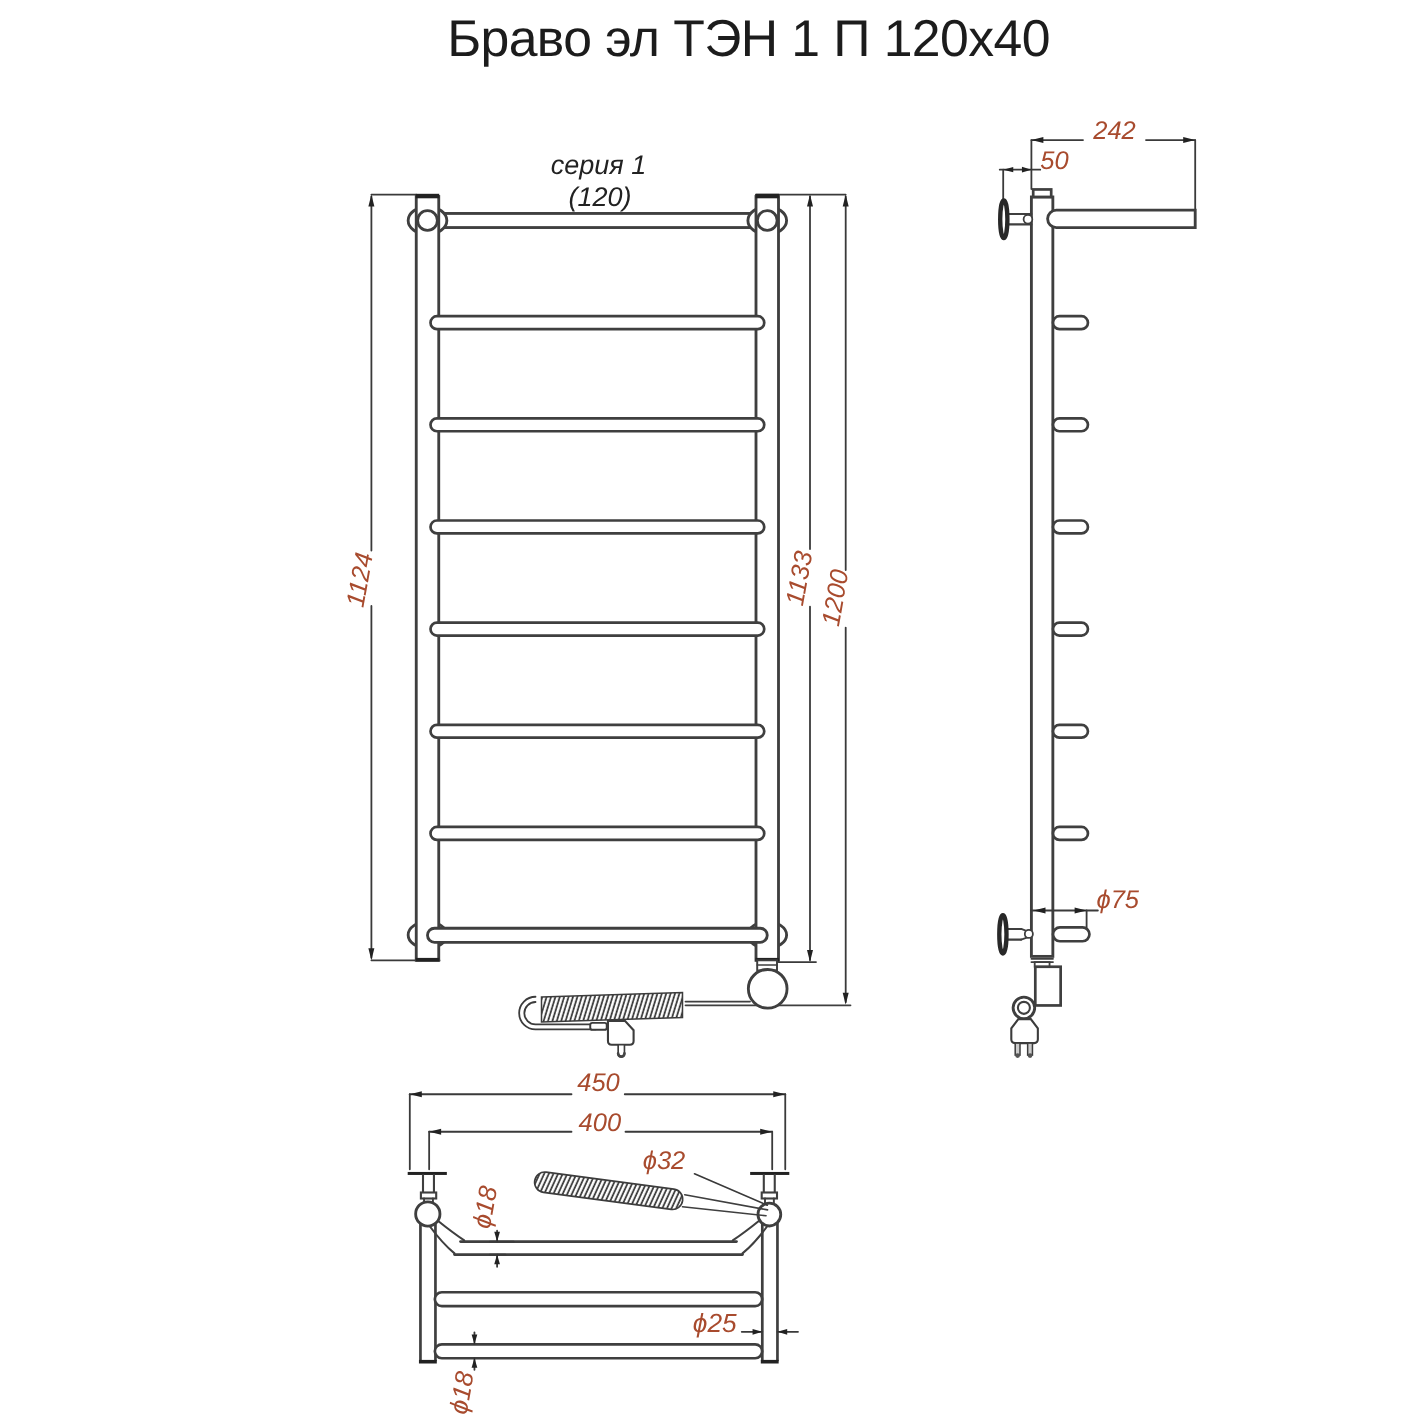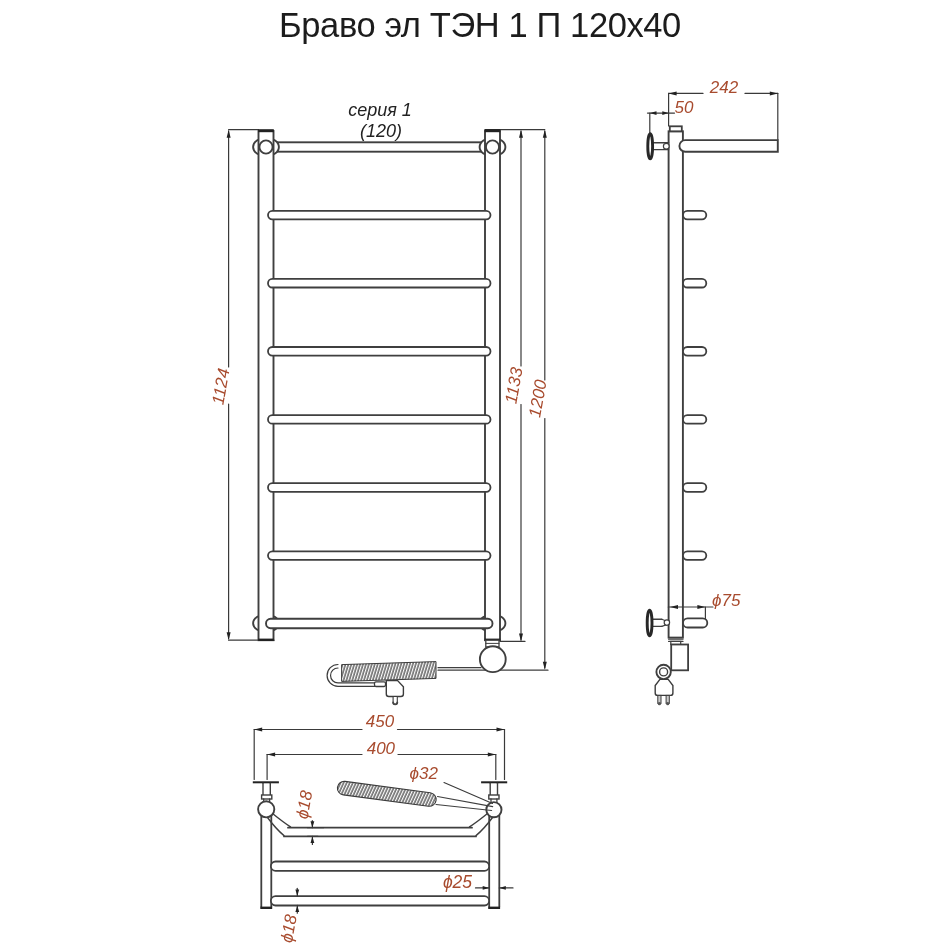--- a/index.html
+++ b/index.html
@@ -1,16 +1,16 @@
 <!DOCTYPE html>
 <html><head>
 <meta charset="utf-8">
 <style>
   html,body{margin:0;padding:0;background:#ffffff;}
-  #canvas{width:806px;height:950px;position:relative;font-family:"Liberation Sans", sans-serif;}
+  #canvas{width:806px;height:950px;position:relative;font-family:"Liberation Sans", sans-serif;padding-left:19px;}
   svg{display:block;filter:blur(0.3px);}
   text{font-family:"Liberation Sans", sans-serif;}
   .red{fill:#a84b2e;font-style:italic;}
   .blk{fill:#222222;font-style:italic;}
 </style>
 </head>
 <body>
 <div id="canvas">
 <svg width="950" height="950" viewBox="0 0 950 950">
 <defs>

